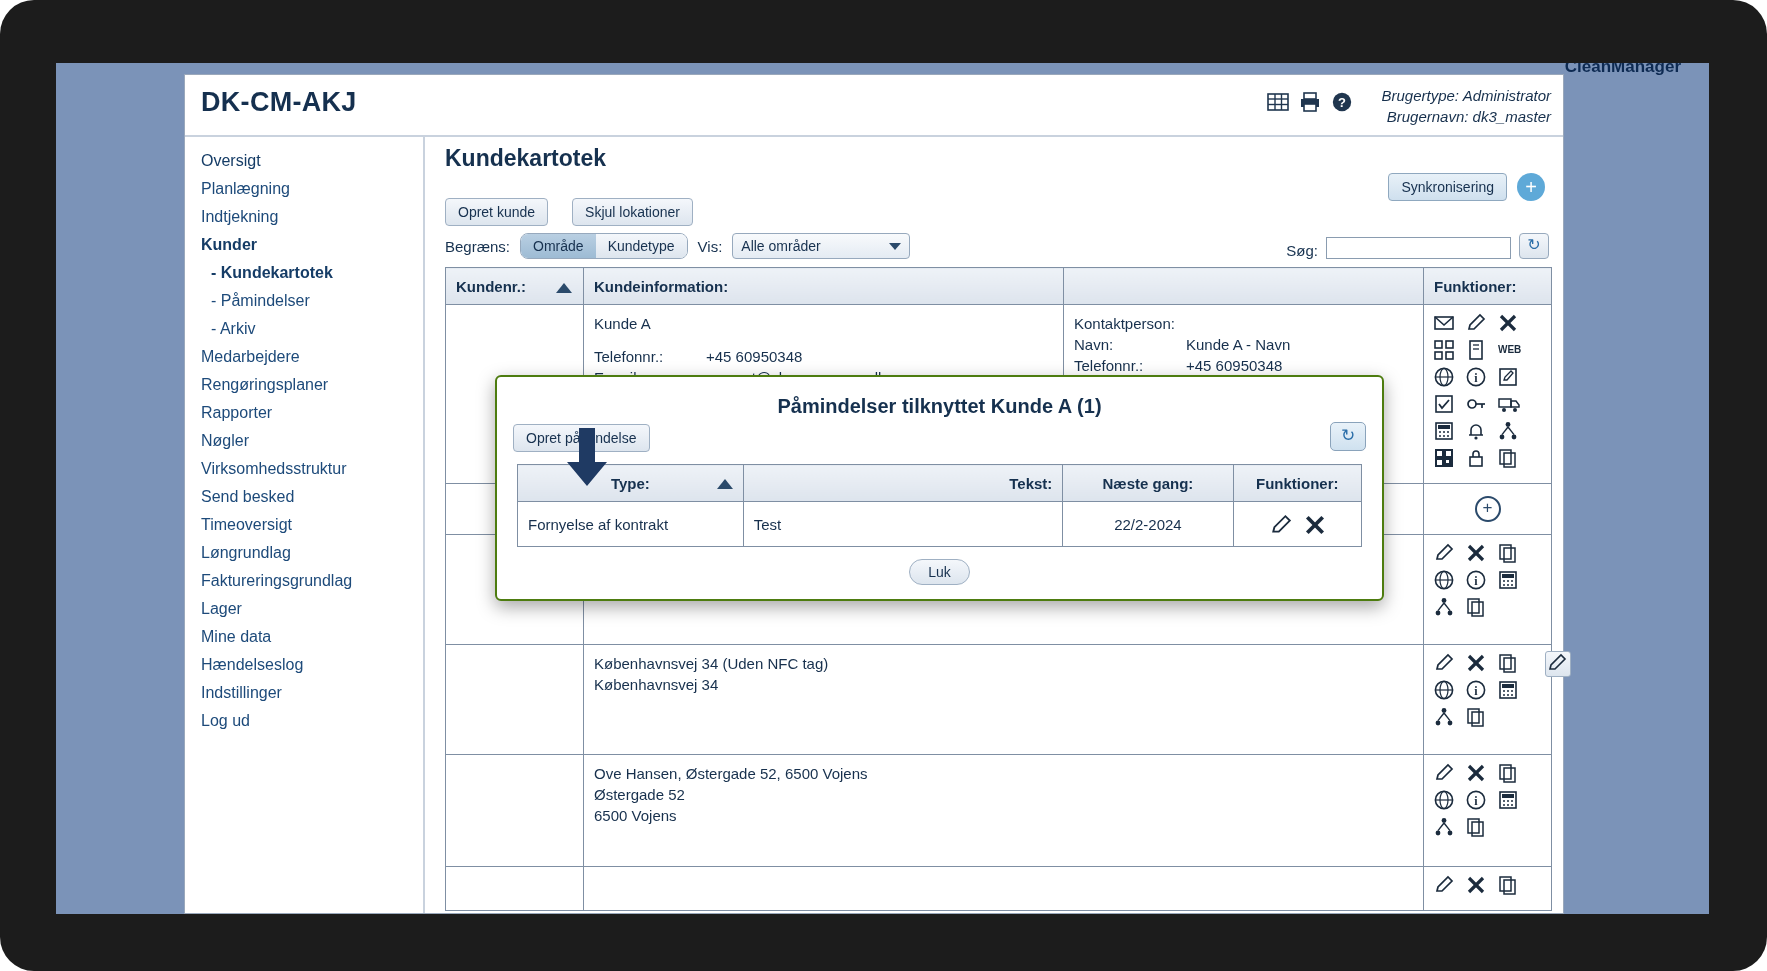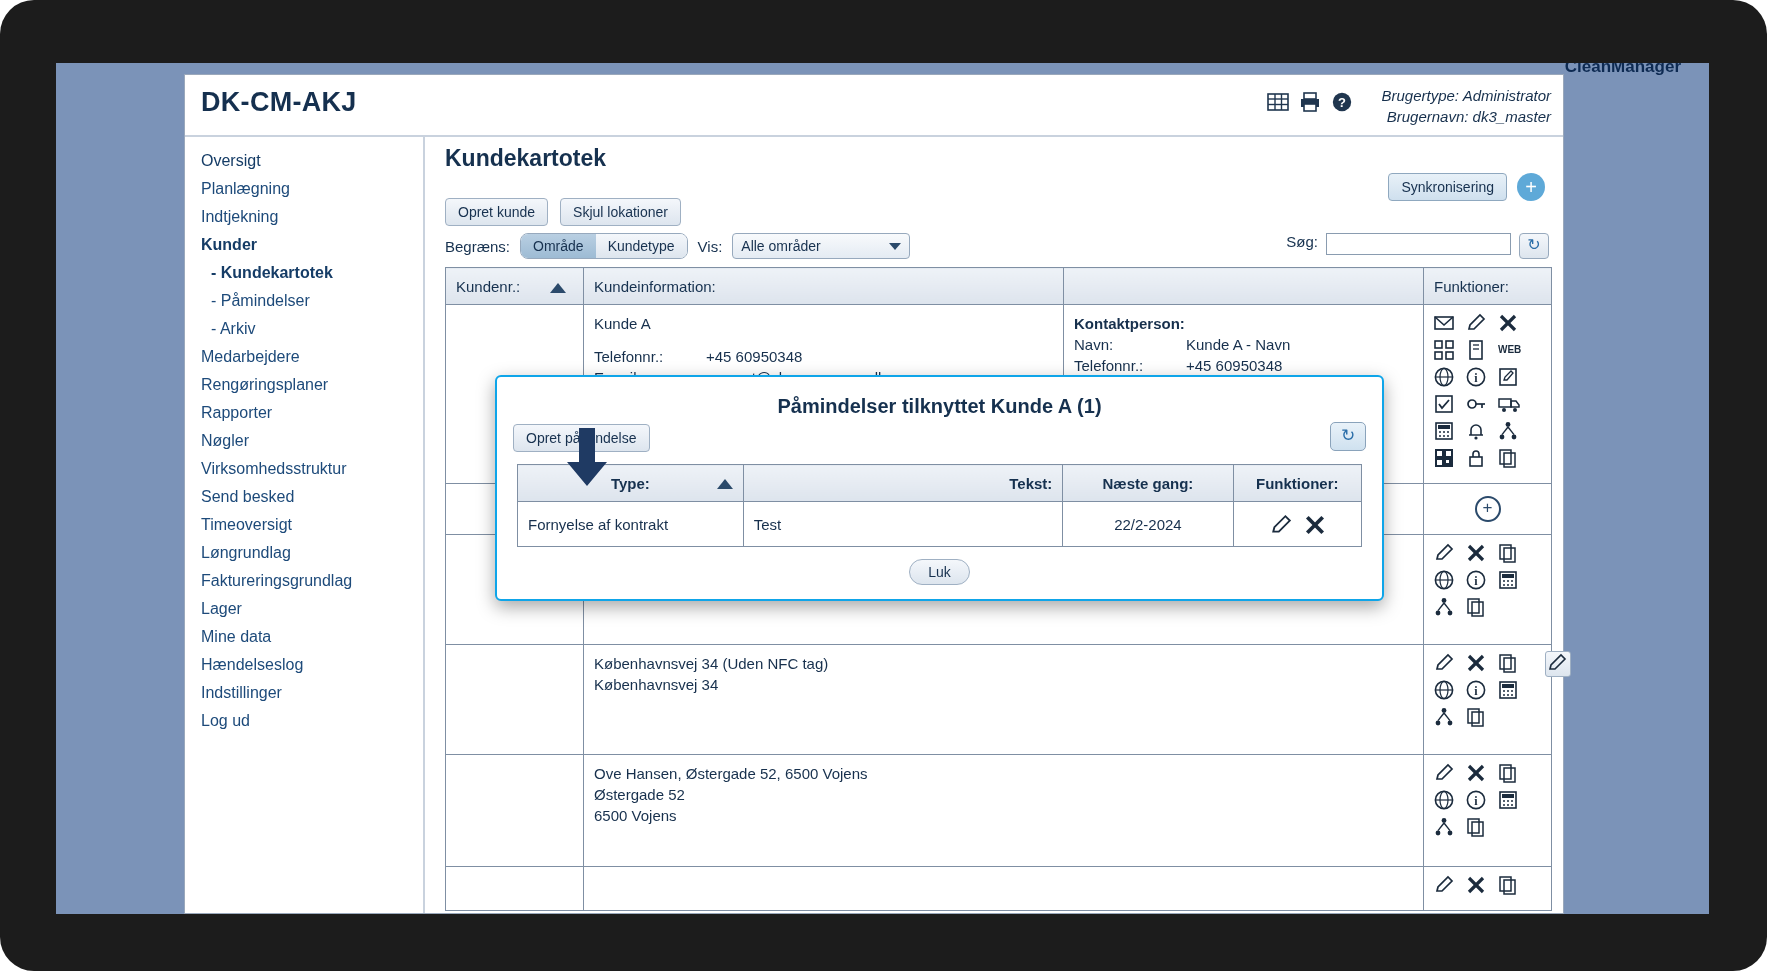--- a/index.html
+++ b/index.html
@@ -161,21 +161,21 @@
     line-height: 26px;
     text-align: center;
     border: none;
     cursor: pointer;
   }
 
   
   #toolbar1 {
     margin-top: 26px;
     display: flex;
-    gap: 12px;
+    gap: 24px;
     align-items: flex-start;
   }
   #toolbar2 {
     margin-top: 7px;
     display: flex;
     align-items: center;
     gap: 10px;
     font-size: 15px;
     color: #16314f;
     position: relative;
@@ -214,21 +214,21 @@
     width: 0; height: 0;
     border-left: 6px solid transparent;
     border-right: 6px solid transparent;
     border-top: 7px solid #2b4a6b;
     margin-left: 8px;
   }
   #search-wrap {
     position: absolute;
     right: 0; top: 0;
     display: flex;
-    align-items: flex-start;
+    align-items: flex-end;
     gap: 8px;
   }
   #search-input {
     width: 185px;
     height: 22px;
     border: 1px solid #8a9cb0;
     background: #fff;
     font-size: 14px;
     padding: 1px 5px;
     box-sizing: border-box;
@@ -255,21 +255,21 @@
     background: #fff;
     table-layout: fixed;
   }
   #grid th {
     background: linear-gradient(#eef2f7,#dde4ed);
     border: 1px solid #7f8fa3;
     font-size: 15px;
     color: #16314f;
     padding: 7px 10px;
     text-align: left;
-    font-weight: normal;
+    font-weight: bold;
     height: 22px;
   }
   #grid td {
     border: 1px solid #7f8fa3;
     vertical-align: top;
     font-size: 15px;
     color: #17304d;
     padding: 8px 10px;
     line-height: 21px;
   }
@@ -319,21 +319,21 @@
   
   #modal-overlay {
     position: absolute;
     left: 0; top: 0; right: 0; bottom: 0;
   }
   #modal {
     position: absolute;
     left: 310px; top: 300px;
     width: 885px;
     background: #ffffff;
-    border: 2px solid #0ea5e9;
+    border: 2px solid #4d7c0f;
     border-radius: 6px;
     box-shadow: 0 6px 18px rgba(0,0,0,.35);
   }
   #modal-title {
     text-align: center;
     font-size: 20px;
     font-weight: bold;
     color: #16314f;
     padding: 18px 0 4px 0;
   }
@@ -529,21 +529,21 @@
                 <div class="kv">
                   <span class="k">Telefonnr.:</span>
                   <span>+45 60950348</span>
                 </div>
                 <div class="kv">
                   <span class="k">E-mail:</span>
                   <span>support@cleanmanager.dk</span>
                 </div>
               </td>
               <td>
-                <div style="font-weight:bold">Kontaktperson:</div>
+                <div style="font-weight:normal">Kontaktperson:</div>
                 <div class="kv">
                   <span class="k">Navn:</span>
                   <span>Kunde A - Navn</span>
                 </div>
                 <div class="kv">
                   <span class="k">Telefonnr.:</span>
                   <span>+45 60950348</span>
                 </div>
                 <div class="kv">
                   <span class="k">Mob.nr.:</span>

